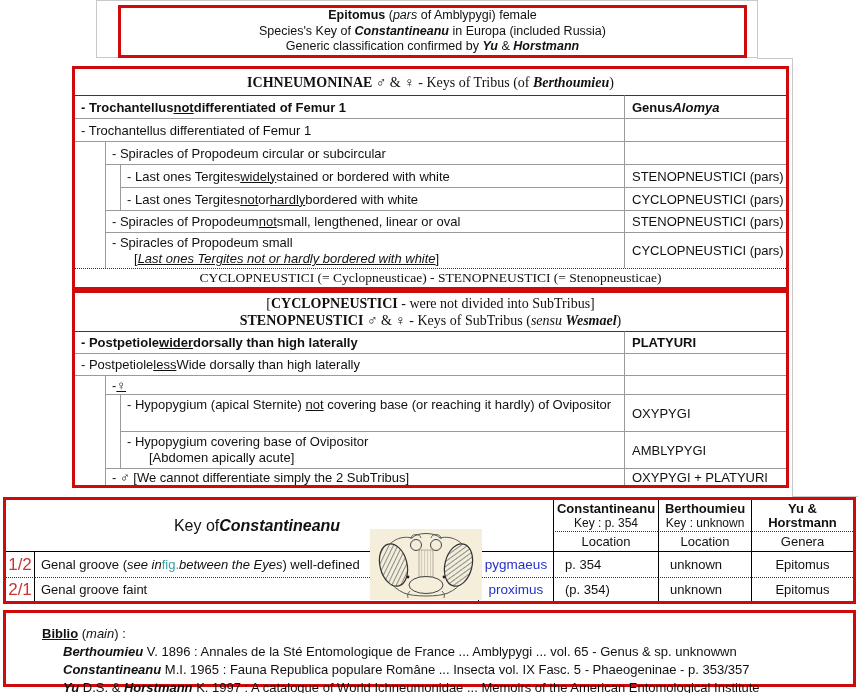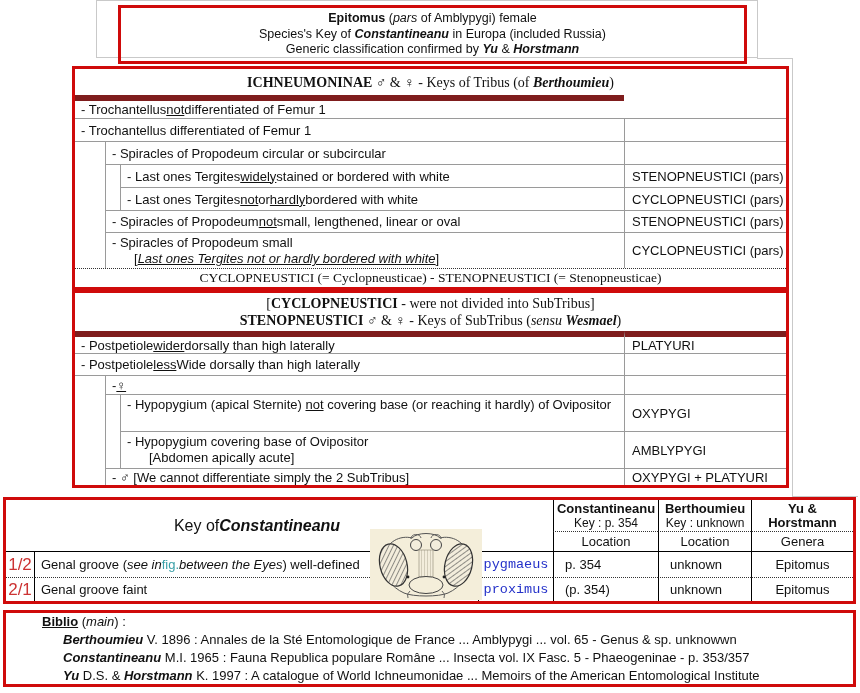--- a/index.html
+++ b/index.html
@@ -13,42 +13,42 @@
   .b{font-weight:bold}.i{font-style:italic}.u{text-decoration:underline}
   .bi{font-weight:bold;font-style:italic}
   .iu{font-style:italic;text-decoration:underline}
   .bu{font-weight:bold;text-decoration:underline}
   .teal{color:var(--teal)}
 
   .artifact{position:absolute;}
 
   
   #gray-top{position:absolute;left:96px;top:0;width:662px;height:58px;border:1px solid #c9c9c9;}
-  #title-box{position:absolute;left:118px;top:5px;width:629px;height:59px;border:3px solid var(--red);
+  #title-box{position:absolute;left:118px;top:5px;width:629px;height:53px;border:3px solid var(--red);
     display:flex;flex-direction:column;justify-content:center;align-items:center;line-height:15.5px;font-size:12.5px;}
 
   
   .redbox{position:absolute;border:3px solid var(--red);background:#fff;}
   #sec2{left:72px;top:66px;width:717px;height:224px;}
   #sec3{left:72px;top:290px;width:717px;height:198px;}
   #sec4{left:3px;top:497px;width:853px;height:107px;}
   #sec5{left:3px;top:610px;width:853px;height:77px;}
 
   
   .keygrid{display:grid;width:100%;height:100%;grid-template-columns:31px 15px 1fr 162px;}
   #sec2 .keygrid{grid-template-rows:26px 23px 23px 23px 23px 23px 22px 36px 1fr;}
   #sec3 .keygrid{grid-template-rows:38px 22px 22px 19px 37px 37px 1fr;}
   .shdr{grid-column:1/5;display:flex;flex-direction:column;justify-content:center;align-items:center;
         font-family:Liberation Serif, serif;font-size:14px;line-height:17px;}
   .cell{display:flex;align-items:center;padding-left:6px;}
   .cell2{display:block;padding:2px 0 0 6px;line-height:16px;}
   .cell2 .sub{display:block;padding-left:22px;}
   .res{display:flex;align-items:center;padding-left:7px;border-left:1px solid var(--gline);}
   .btg{border-top:1px solid var(--gline);}
-  .btk{border-top:6px solid #7f1d1d;}
+  .btk{border-top:1px solid #7f1d1d;font-weight:bold;}
   .btd{border-top:1px dotted #333;}
   .ind{border-right:1px solid var(--gline);}
   .sfoot{grid-column:1/5;display:flex;align-items:center;justify-content:center;
          font-family:"Liberation Serif",serif;font-size:13.5px;}
 
   
   #sec4 .grid{display:grid;width:100%;height:100%;
       grid-template-columns:29px 443px 75px 105px 93px 1fr;
       grid-template-rows:31px 20px 26px 1fr;position:relative;}
   .ktitle{grid-column:1/3;grid-row:1/3;display:flex;align-items:center;justify-content:center;
@@ -57,29 +57,29 @@
   .chead{display:flex;flex-direction:column;align-items:center;justify-content:center;
          border-left:1px solid var(--kline);text-align:center;}
   .chead .nm{font-weight:bold;font-size:13px;line-height:14px;}
   .chead .sb{font-size:12px;line-height:14px;}
   .lochead{display:flex;align-items:center;justify-content:center;border-left:1px solid var(--kline);
            border-top:1px dotted #333;font-size:13px;}
   .rlabel{display:flex;align-items:center;justify-content:center;color:var(--label-red);
           border-right:1px solid var(--kline);font-size:17px;text-align:right;}
   .rdesc{display:flex;align-items:center;padding-left:6px;text-align:center;}
   .rspecies{display:flex;align-items:center;justify-content:center;color:var(--blue);
-            border-left:1px solid var(--kline);font-size:13.5px;font-family:Liberation Mono, monospace;}
+            border-left:1px solid var(--kline);font-size:13.5px;}
   .rval{display:flex;align-items:center;border-left:1px solid var(--kline);padding-left:11px;}
   .rval.c{justify-content:center;padding-left:0;}
   .ks{border-top:1px solid #000;}
   .kd{border-top:1px dotted #333;}
   #headfig{position:absolute;left:364px;top:29px;width:112px;height:71px;z-index:5;}
 
   
-  #sec5{padding-top:0;line-height:18px;}
+  #sec5{padding-top:12px;line-height:18px;}
   #sec5 .t{padding-left:36px;}
   #sec5 .r{padding-left:57px;}
 </style>
 </head>
 <body>
 
 <div id="gray-top" class="artifact"></div>
 <div class="artifact" style="left:757px;top:58px;width:36px;height:1px;background:#c9c9c9;"></div>
 <div class="artifact" style="left:792px;top:58px;width:1px;height:439px;background:#c9c9c9;"></div>
 <div class="artifact" style="left:792px;top:496px;width:66px;height:1px;background:#c9c9c9;"></div>
@@ -93,20 +93,24 @@
 <div id="sec2" class="redbox">
   <div class="keygrid">
     <div class="shdr" style="grid-row:1">
         <span><span class="b">ICHNEUMONINAE</span><span> ♂ &amp; ♀ - Keys of Tribus (of </span><span class="bi">Berthoumieu</span><span>)</span></span>
       </div>
 
     <div class="cell btk" style="grid-row:2;grid-column:1/4">
         <span>- Trochantellus </span>
         <span class="u">not</span>
         <span> differentiated of Femur 1</span>
+      </div>
+    <div class="res btk" style="grid-row:2">
+        <span>Genus </span>
+        <span class="i">Alomya</span>
       </div>
 
     <div class="cell btg" style="grid-row:3;grid-column:1/4">
         <span>- Trochantellus differentiated of Femur 1</span>
       </div>
     <div class="res btg" style="grid-row:3"></div>
 
     <div class="ind btg" style="grid-row:4/9;grid-column:1"></div>
     <div class="cell btg" style="grid-row:4;grid-column:2/4">
         <span>- Spiracles of Propodeum circular or subcircular</span>

